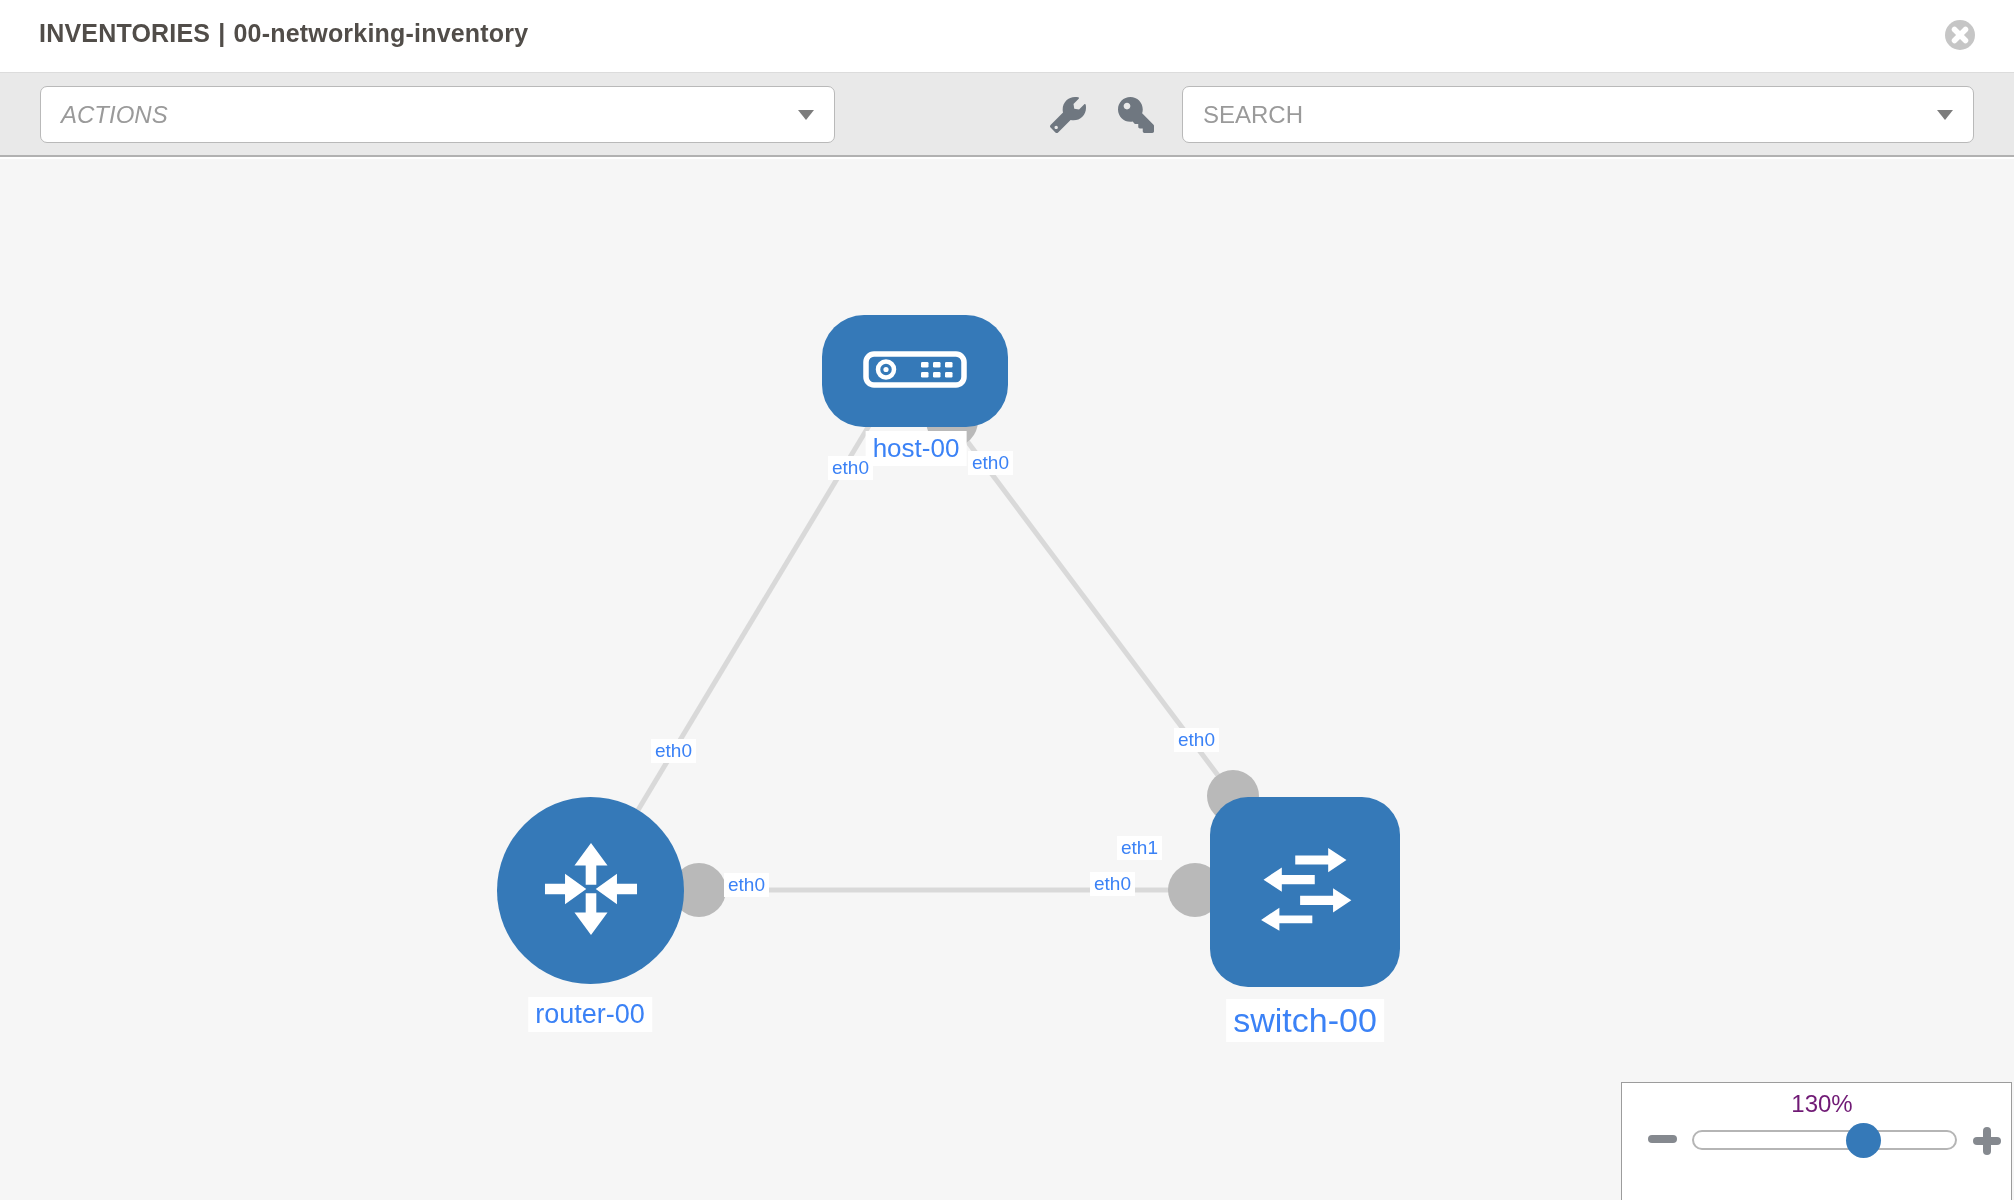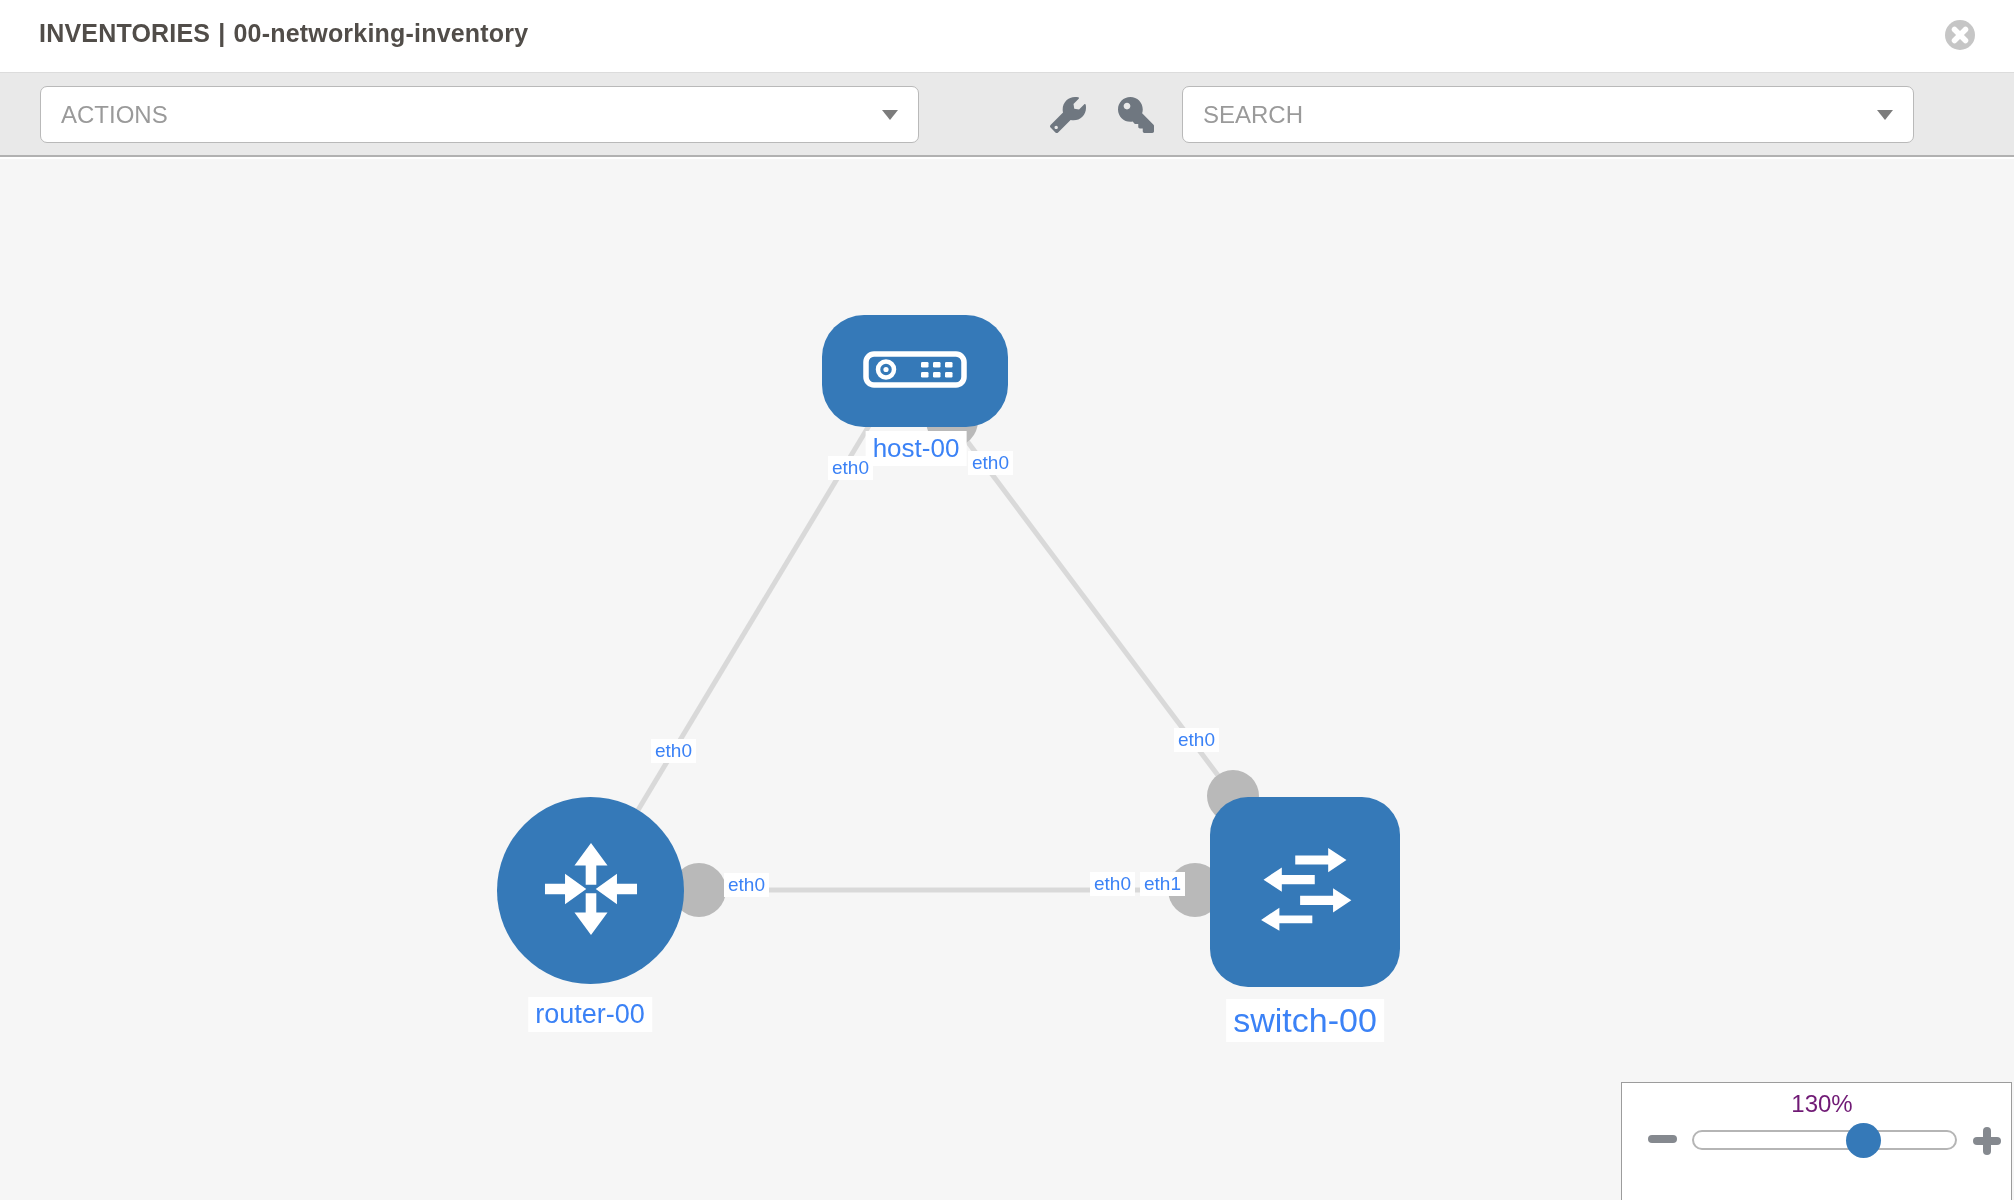--- a/index.html
+++ b/index.html
@@ -51,22 +51,22 @@
     cursor: pointer;
   }
   .select-box .select-label { flex: 1; color: #9a9a9a; }
   .caret-down {
     width: 0; height: 0;
     border-left: 8px solid transparent;
     border-right: 8px solid transparent;
     border-top: 10px solid #7c7c7c;
     margin-left: 12px;
   }
-  #actions-select { left: 40px; width: 879px; }
-  #search-select  { left: 1182px; width: 732px; }
+  #actions-select { left: 40px; width: 795px; font-style: italic; }
+  #search-select  { left: 1182px; width: 792px; }
   .tool-icon-btn {
     position: absolute; top: 96px;
     width: 38px; height: 38px;
     background: transparent; border: none; padding: 0; cursor: pointer;
   }
   #wrench-btn { left: 1049px; top: 24px; }
   #key-btn    { left: 1117px; top: 24px; }
 
   
   .canvas {
@@ -107,21 +107,21 @@
   #label-host   { left: 916px;  top: 431px; }
   #label-router { left: 590px;  top: 997px; font-size: 27px; }
   #label-switch { left: 1305px; top: 999px; font-size: 34px; }
 
   #eth-a { left: 828px;  top: 456px; }   
   #eth-b { left: 968px;  top: 451px; }   
   #eth-c { left: 651px;  top: 739px; }   
   #eth-d { left: 1174px; top: 728px; }   
   #eth-e { left: 724px;  top: 873px; }   
   #eth-f-under { left: 1090px; top: 872px; z-index: 3; } 
-  #eth-f-over  { left: 1117px; top: 872px; z-index: 4; margin-left: 23px; } 
+  #eth-f-over  { left: 1117px; top: 836px; z-index: 4; } 
 
   
   .zoom-panel {
     position: absolute; left: 1621px; top: 1082px;
     width: 391px; height: 140px;
     background: #ffffff;
     border: 1px solid #9c9c9c;
     z-index: 12;
   }
   .zoom-level {

